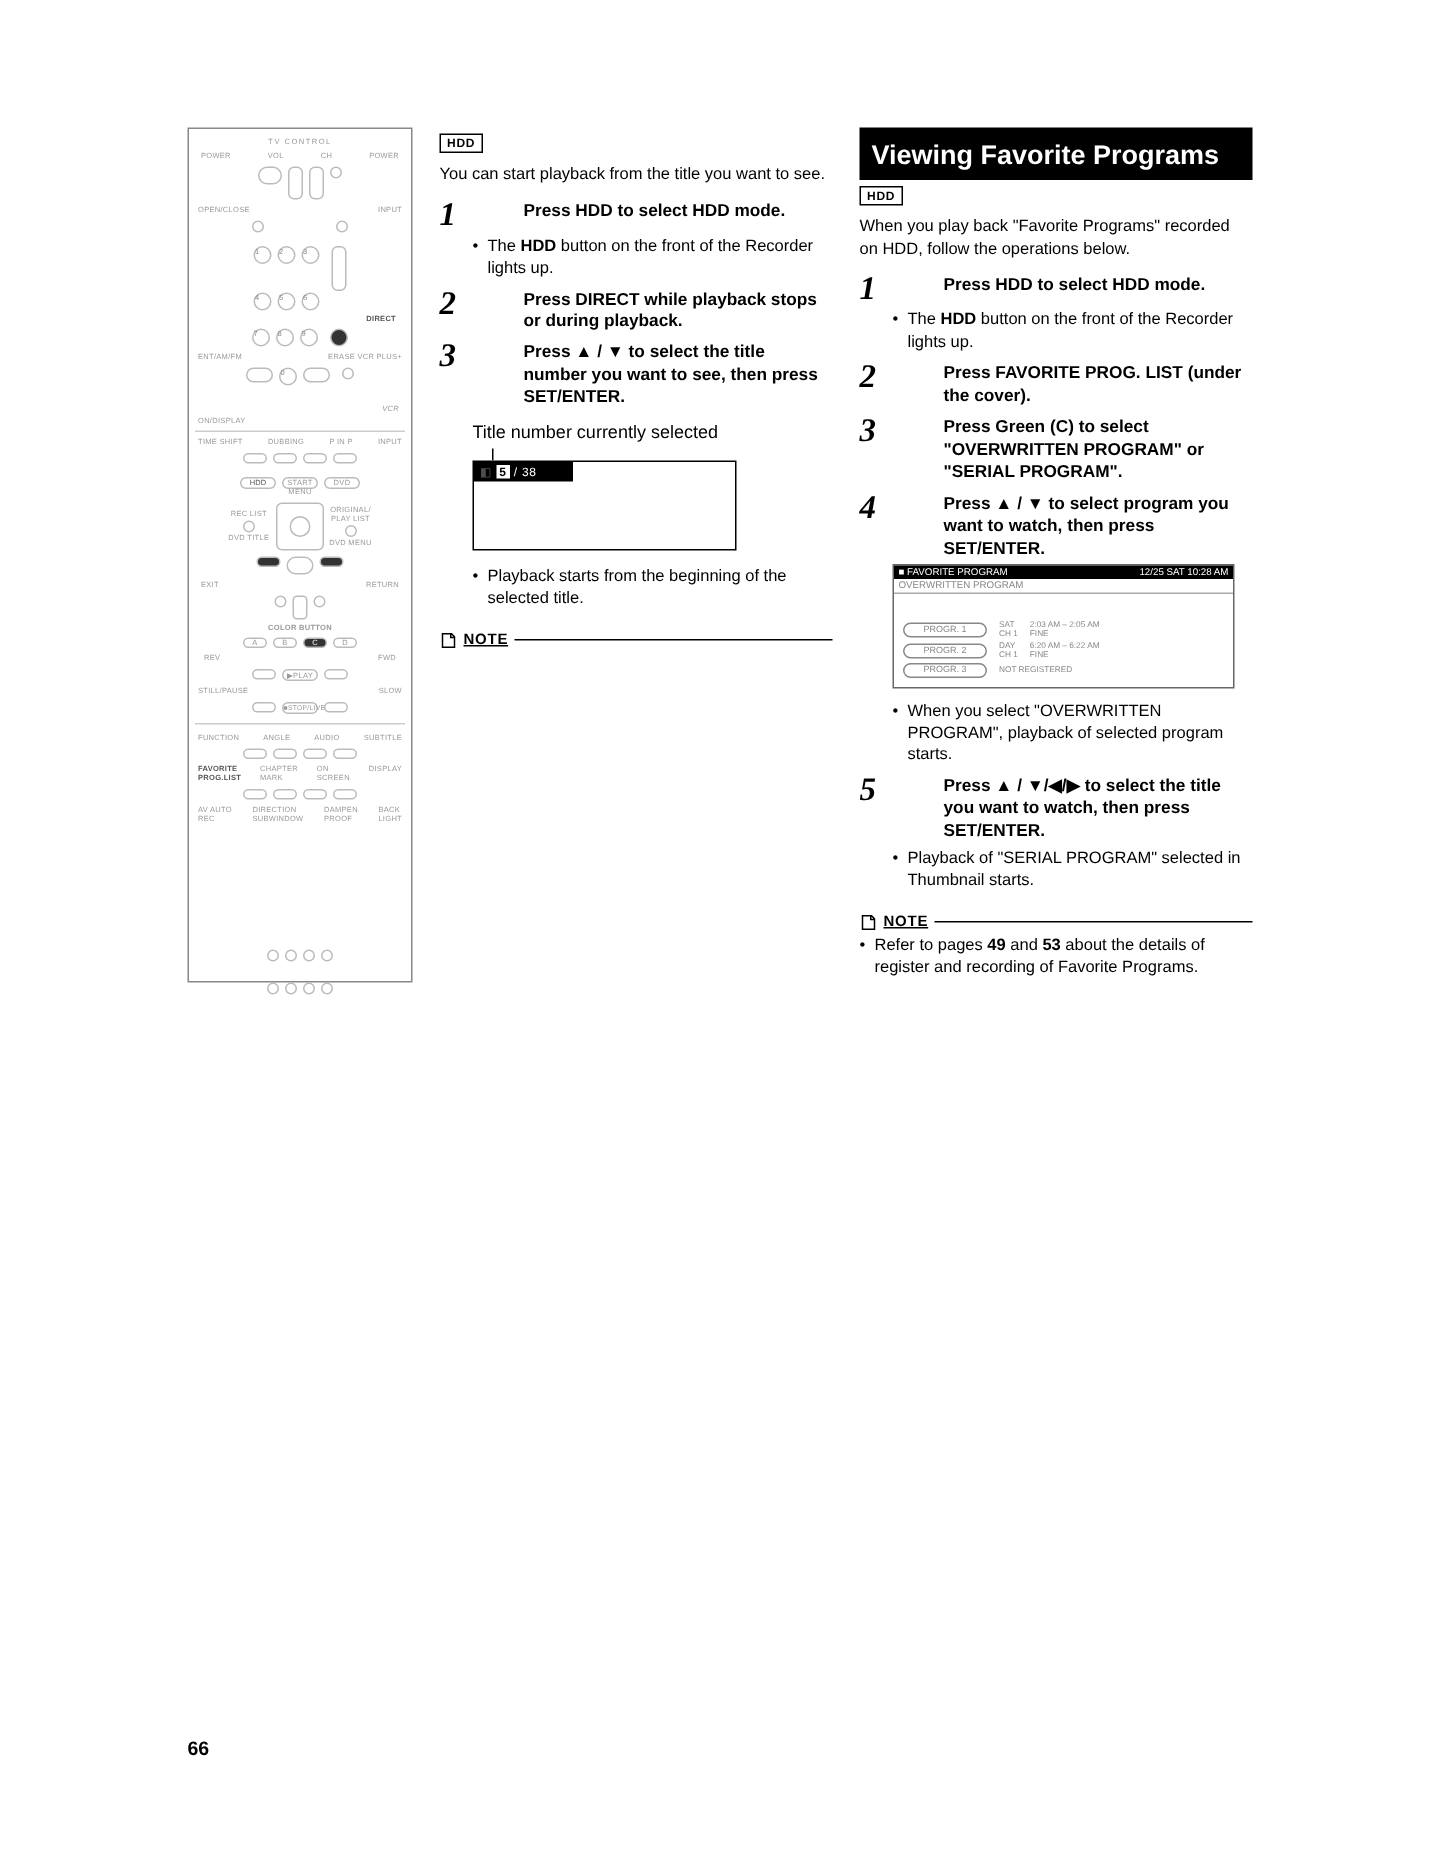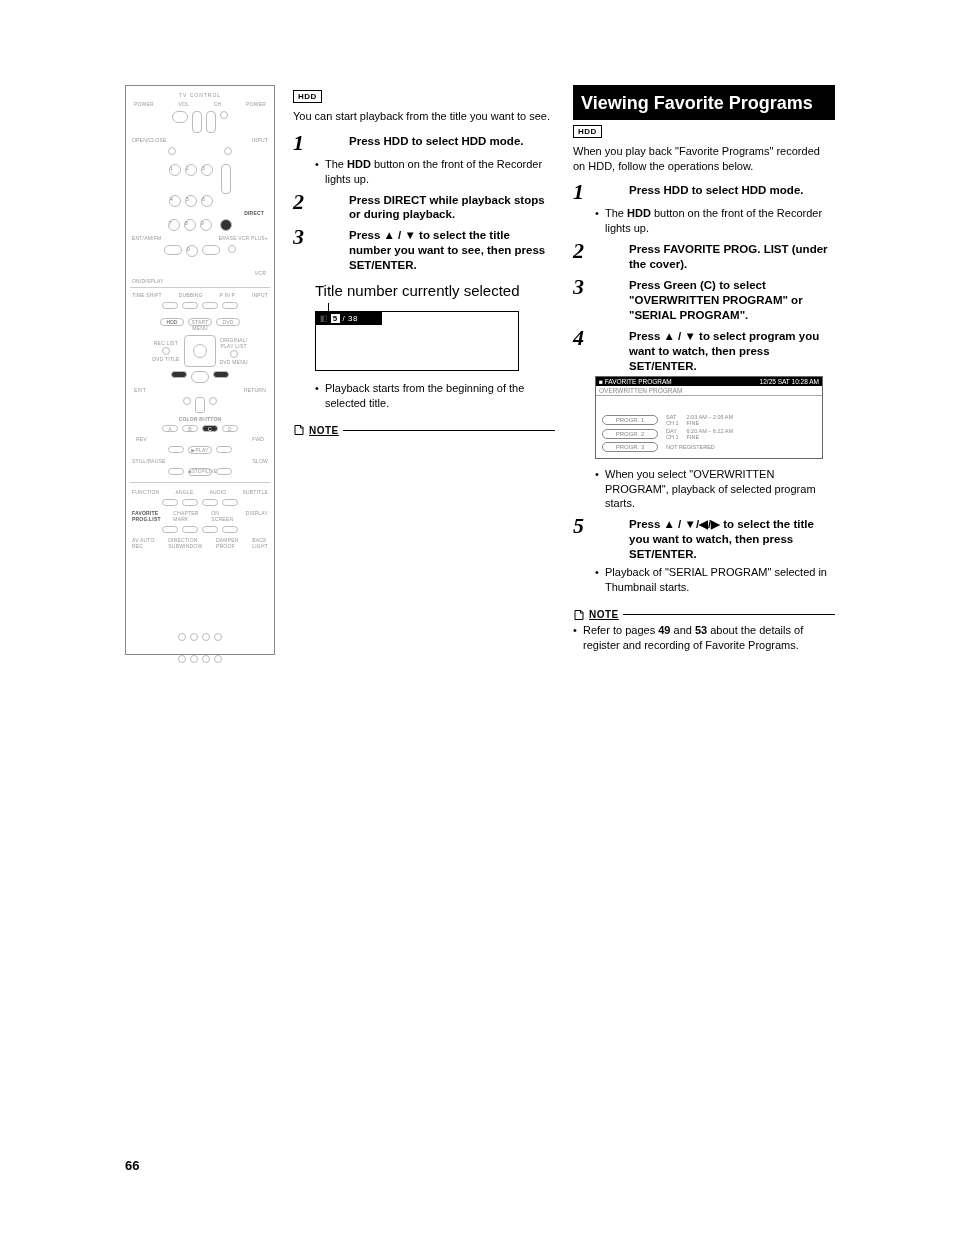--- a/index.html
+++ b/index.html
@@ -105,36 +105,36 @@
     padding-left: 10px;
     position: relative;
   }
   .sub-bullet::before {
     content: "•";
     position: absolute;
     left: 0;
   }
   .sub-bullet .bold { font-weight: bold; }
   .caption {
-    font-size: 15px;
+    font-size: 12px;
     margin: 8px 0 2px 22px;
     line-height: 1.3;
   }
   .tick {
     margin-left: 35px;
     width: 1px;
     height: 8px;
     background: #000;
     margin-top: 2px;
   }
   .osd-box {
     margin-left: 22px;
     border: 1px solid #000;
     height: 60px;
-    width: 204px;
+    width: 176px;
     background: #fff;
     position: relative;
   }
   .osd-black {
     background: #000;
     color: #fff;
     font-size: 8px;
     padding: 2px 4px;
     width: 66px;
     font-family: Arial, sans-serif;

